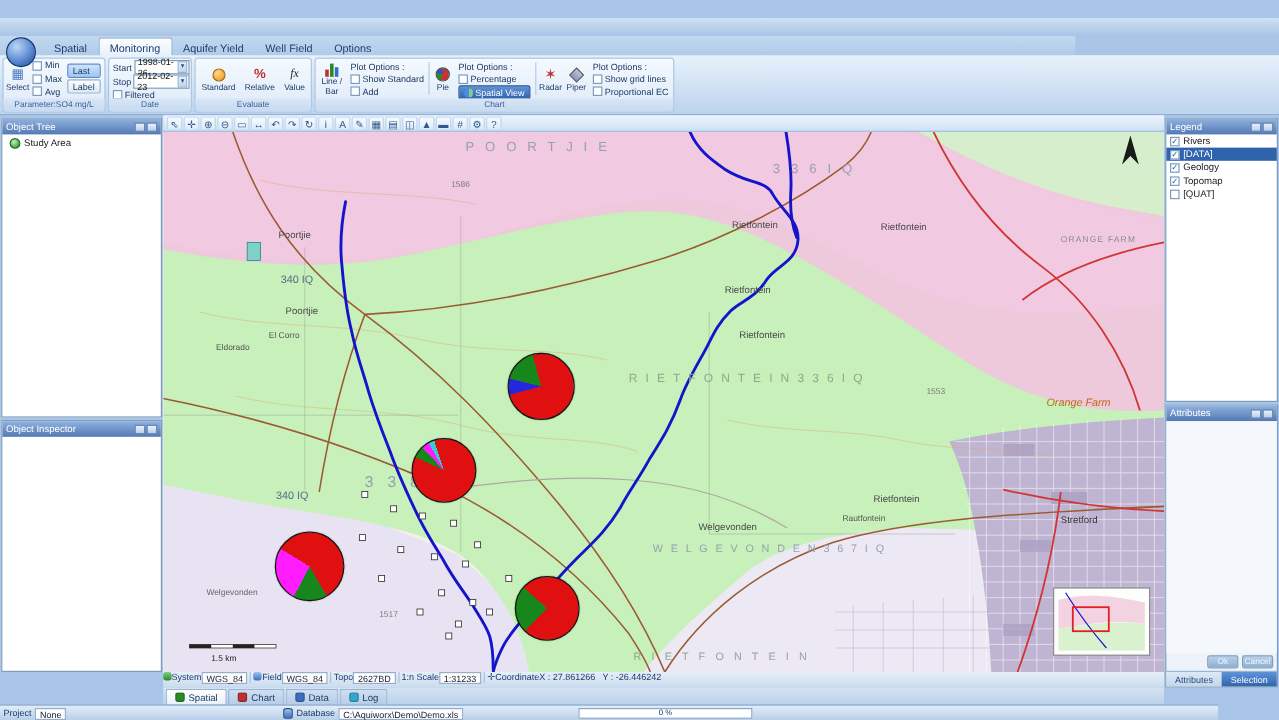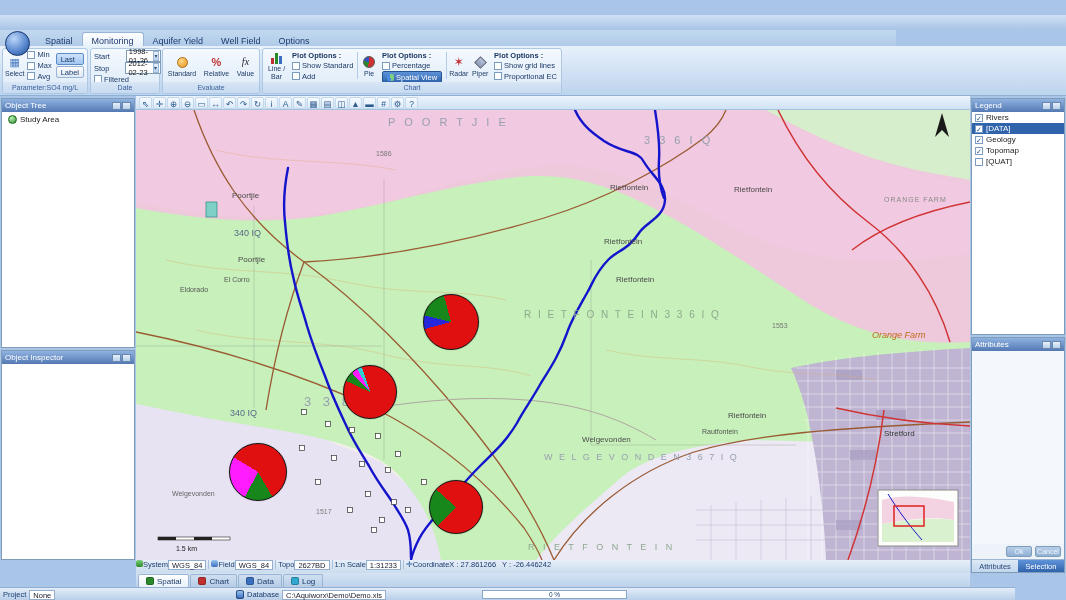--- a/index.html
+++ b/index.html
@@ -26,34 +26,34 @@
   .rg-caption{position:absolute;left:0;right:0;bottom:0;height:11px;font-size:7px;line-height:11px;text-align:center;color:#3c619c;background:linear-gradient(#d8e6f6,#c6daf0);border-radius:0 0 3px 3px;overflow:hidden;white-space:nowrap;}
   .bigbtn{display:flex;flex-direction:column;align-items:center;justify-content:center;font-size:7px;color:#1d3a66;text-align:center;padding:1px 1px 0 1px;line-height:8px;}
   .bicon{height:15px;display:flex;align-items:center;justify-content:center;font-size:11px;}
   .pcol{display:flex;flex-direction:column;justify-content:center;gap:1px;font-size:7.5px;color:#1d3a66;padding:0 2px;}
   .cbrow{display:flex;align-items:center;gap:2px;height:10px;white-space:nowrap;}
   .cb{display:inline-block;width:8px;height:8px;border:1px solid #7a9cc0;background:#fff;font-size:7px;line-height:8px;text-align:center;color:#2a5a9a;flex:0 0 8px;}
   .cb.on::after{content:"✓";}
   .minibtn{display:inline-block;height:12px;line-height:11px;padding:0 4px;border:1px solid #9ab4d4;border-radius:2px;background:linear-gradient(#fefefe,#dce8f4);font-size:7.5px;color:#1d3a66;text-align:left;white-space:nowrap;}
   .minibtn.sel{background:linear-gradient(#5f93d8,#2f64ad);color:#fff;border-color:#24528f;}
   .minibtn.pressed{background:linear-gradient(#cfe3fb,#a0c6f0);border-color:#5c8cc8;}
-  .drow{display:flex;align-items:center;gap:16px;height:14px;font-size:7.5px;color:#1d3a66;padding-left:2px;}
+  .drow{display:flex;align-items:center;gap:2px;height:14px;font-size:7.5px;color:#1d3a66;padding-left:2px;}
   .dlabel{width:18px;}
   .dfield{display:flex;align-items:center;border:1px solid #7f9db9;background:#fff;height:12px;padding:0 1px 0 2px;font-size:7.5px;color:#111;}
   .dd{width:9px;height:10px;background:linear-gradient(#e8f1fb,#bcd4ee);border:1px solid #9ab4d4;font-size:6px;line-height:9px;text-align:center;color:#33557f;margin-left:2px;}
   .dot-orange{width:11px;height:11px;border-radius:50%;background:radial-gradient(circle at 35% 30%,#ffd98a,#e8941a);border:1px solid #b06c10;}
   .pct{color:#c03030;font-weight:bold;font-size:11px;}
   .fx{font-style:italic;font-family:"Liberation Serif",serif;font-size:10px;color:#223;}
   .bars{display:flex;align-items:flex-end;gap:1px;height:12px;}
   .bars i{display:block;width:3px;}
   .pieic{width:12px;height:12px;border-radius:50%;background:conic-gradient(#d03030 0 55%,#2a8a2a 55% 78%,#3353c0 78% 100%);border:1px solid #555;}
   .radaric{color:#c03030;font-size:12px;}
   .pip{width:9px;height:9px;background:linear-gradient(#b8c4dc,#8a9ab8);transform:rotate(45deg);border:1px solid #556;}
   .optcol{display:flex;flex-direction:column;padding:1px 3px 0 3px;font-size:7.5px;color:#1d3a66;gap:1px;}
-  .opt-title{font-weight:bold;color:#16325e;white-space:nowrap;}
+  .opt-title{font-weight:normal;color:#16325e;white-space:nowrap;}
   .vsep{width:1px;background:#b4cce6;margin:2px 1px;}
   .svicon{display:inline-block;width:7px;height:7px;border-radius:2px;background:conic-gradient(#7fd07f 0 50%,#4a8ae0 50% 100%);margin-right:2px;vertical-align:-1px;}
 
   
   #maptools{position:absolute;left:136px;top:96px;width:834px;height:14px;background:linear-gradient(#ecf4fc,#cfe2f4);border-bottom:1px solid #a5c2de;display:flex;align-items:center;padding-left:3px;gap:1px;}
   .mticon{width:13px;height:12px;font-size:8.5px;line-height:12px;text-align:center;color:#2e5a8e;border:1px solid transparent;border-radius:2px;background:linear-gradient(#f6faff,#dcebf8);border-color:#c4d8ec;}
 
   
   .panel{position:absolute;background:#fff;border:1px solid #7f9db9;display:flex;flex-direction:column;}
   .ptitle{height:13px;flex:0 0 13px;background:linear-gradient(#8fb2e0,#5379b4);color:#fff;font-size:8px;line-height:13px;padding:0 3px;display:flex;justify-content:space-between;align-items:center;}

